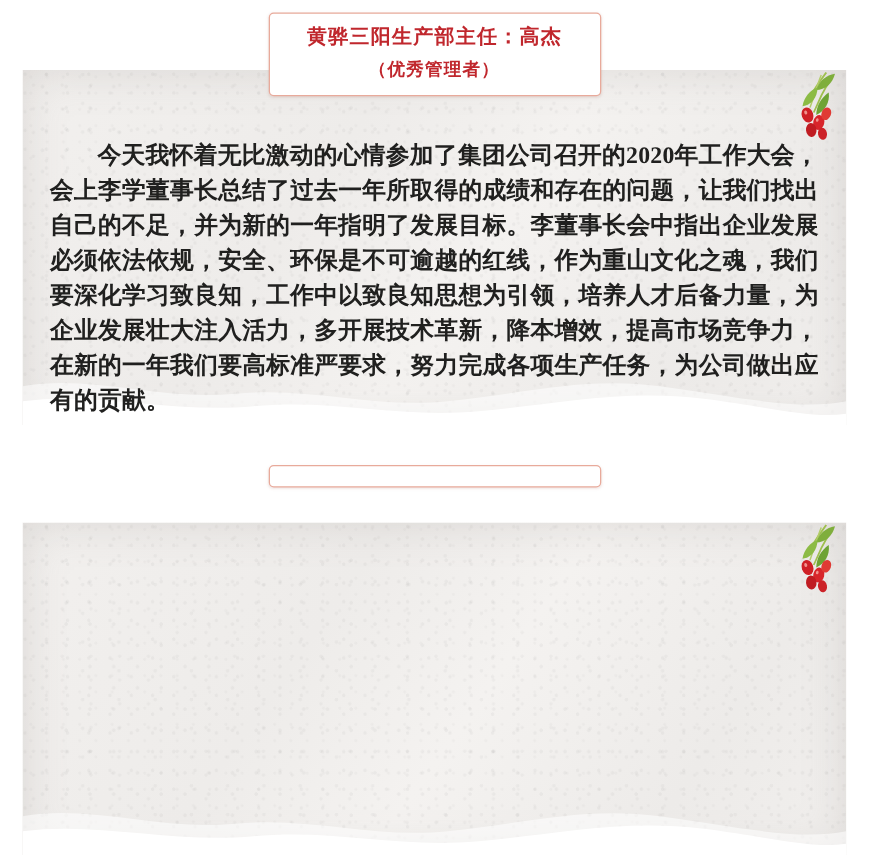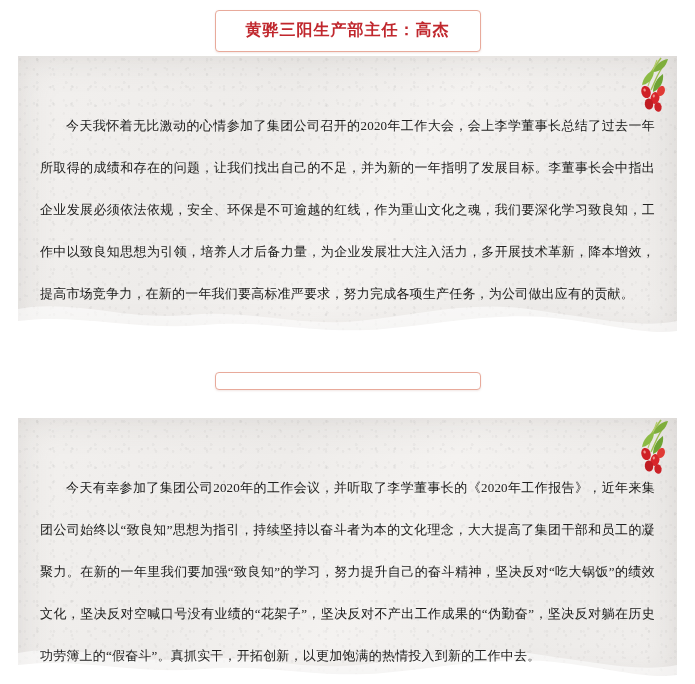--- a/index.html
+++ b/index.html
@@ -92,27 +92,28 @@
     right: 0;
     bottom: -1px;
     height: 46px;
     pointer-events: none;
   }
 
   .body-text {
     position: relative;
     z-index: 2;
     color: #20201f;
-    font-size: 13px;
-    line-height: 42px;
+    font-size: 19px;
+    line-height: 28px;
     text-align: justify;
     text-justify: inter-ideograph;
     text-indent: 2em;
     letter-spacing: 0.2px;
     font-family: "Liberation Serif", "DejaVu Serif", serif;
+    font-weight: bold;
   }
 
   
   .berry {
     position: absolute;
     top: 0px;
     right: 6px;
     width: 72px;
     height: 70px;
     z-index: 4;
@@ -128,20 +129,21 @@
 </head>
 <body>
 
 <div class="page">
 
   <div class="section section-1">
 
     <div class="title-wrap">
       <div class="title-card">
         <div class="title-main">黄骅三阳生产部主任：高杰</div>
+        <div class="title-sub">（优秀管理者）</div>
       </div>
     </div>
 
     <div class="paper paper-1">
 
       <span class="berry">
         <svg viewBox="0 0 72 70" width="72" height="70">
           <g>
             <path d="M62 2 C56 10 50 18 46 28" stroke="#9fbf4f" stroke-width="1.6" fill="none"></path>
             <path d="M66 6 C60 16 56 24 52 34" stroke="#9fbf4f" stroke-width="1.4" fill="none"></path>
@@ -195,21 +197,20 @@
             <ellipse cx="56" cy="42" rx="4.4" ry="6" fill="#d8252b" transform="rotate(12 56 42)"></ellipse>
             <ellipse cx="50" cy="48" rx="4.2" ry="5.6" fill="#c01c22" transform="rotate(-6 50 48)"></ellipse>
             <ellipse cx="62" cy="35" rx="3.8" ry="5.2" fill="#e03a34" transform="rotate(20 62 35)"></ellipse>
             <ellipse cx="59" cy="51" rx="3.6" ry="4.8" fill="#cc2228" transform="rotate(-10 59 51)"></ellipse>
             <ellipse cx="45.6" cy="34" rx="1.2" ry="1.6" fill="#f0928c" transform="rotate(-18 45.6 34)"></ellipse>
             <ellipse cx="54.8" cy="40" rx="1.1" ry="1.5" fill="#f0928c" transform="rotate(12 54.8 40)"></ellipse>
           </g>
         </svg>
       </span>
 
-      <p class="body-text">今天有幸参加了集团公司2020年的工作会议，并听取了李学董事长的《2020年工作报告》，近年来集团公司始终以“致良知”思想为指引，持续坚持以奋斗者为本的文化理念，大大提高了集团干部和员工的凝聚力。在新的一年里我们要加强“致良知”的学习，努力提升自己的奋斗精神，坚决反对“吃大锅饭”的绩效文化，坚决反对空喊口号没有业绩的“花架子”，坚决反对不产出工作成果的“伪勤奋”，坚决反对躺在历史功劳簿上的“假奋斗”。真抓实干，开拓创新，以更加饱满的热情投入到新的工作中去。</p>
 
       <span class="torn">
         <svg viewBox="0 0 659 46" width="659" height="46" preserveAspectRatio="none">
           <path d="M0,14 C55,4 110,26 170,20 C230,14 280,32 340,26 C400,20 450,6 510,14 C570,22 620,34 659,26 L659,46 L0,46 Z" fill="#ffffff" opacity="0.55"></path>
           <path d="M0,26 C60,18 120,36 185,30 C250,24 300,40 365,34 C430,28 480,16 545,24 C600,31 630,40 659,36 L659,46 L0,46 Z" fill="#ffffff"></path>
         </svg>
       </span>
     </div>
   </div>
 

